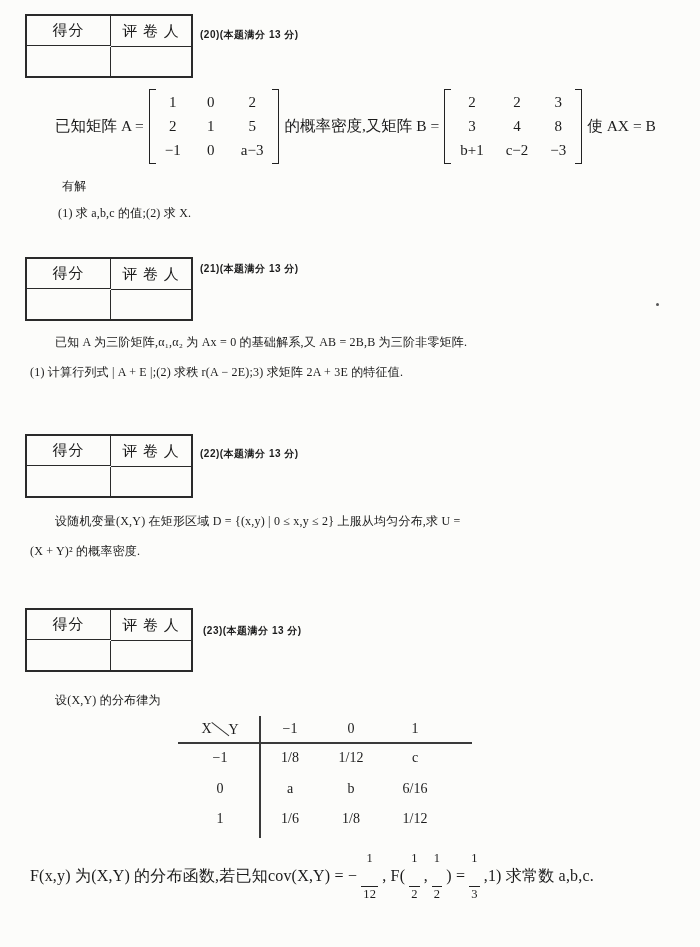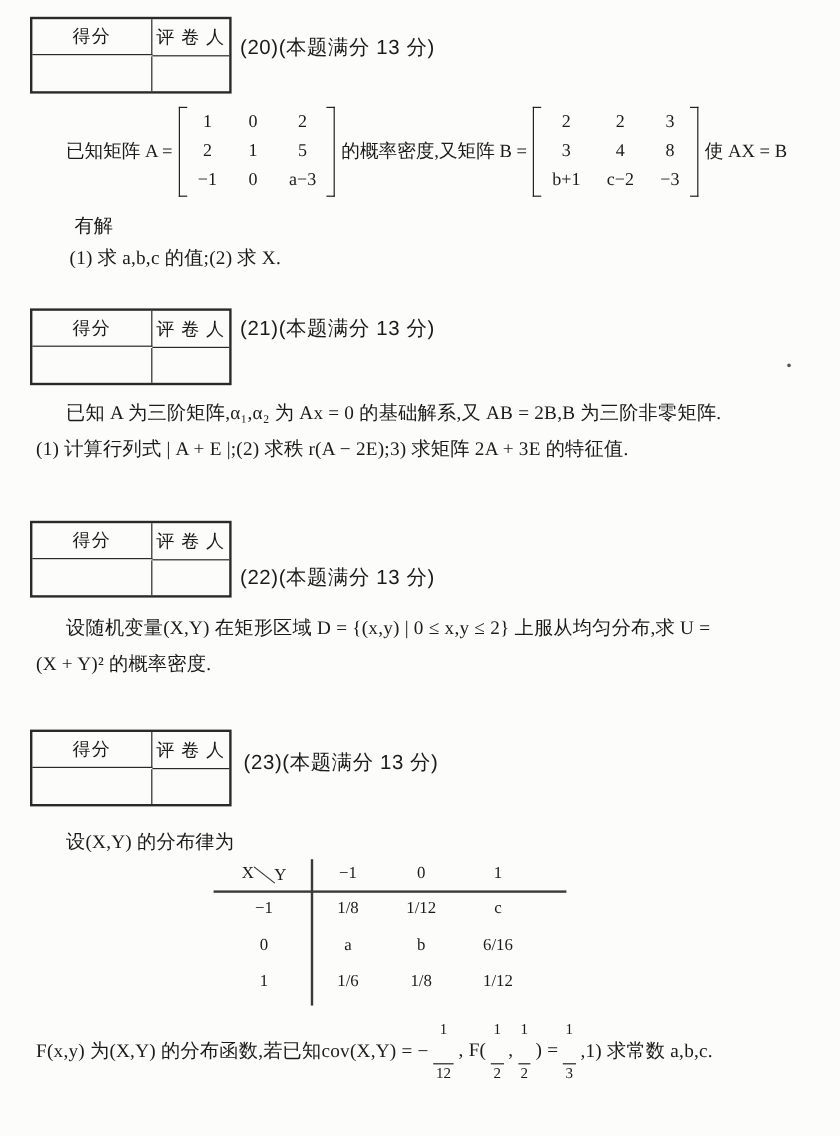--- a/index.html
+++ b/index.html
@@ -17,33 +17,33 @@
     position:absolute;left:25px;width:164px;
     border:2px solid #2a2a2a;background:transparent;
   }
   .sb-row{display:flex;}
   .sb-row.head .sb-cell{height:30px;border-bottom:1.5px solid #2a2a2a;}
   .sb-row.body .sb-cell{height:29px;}
   .sb-cell{
     display:flex;align-items:center;justify-content:center;
     font-size:15px;letter-spacing:1px;
   }
-  .sb-cell.c1{width:100px;border-right:1.5px solid #2a2a2a;box-sizing:border-box;}
+  .sb-cell.c1{width:84px;border-right:1.5px solid #2a2a2a;box-sizing:border-box;}
   .sb-cell.c2{flex:1;}
 
   
   .qlabel{
     position:absolute;
     font-family:"Liberation Sans","DejaVu Sans",sans-serif;
-    font-weight:400;font-size:17px;letter-spacing:0.5px;
+    font-weight:700;font-size:10px;letter-spacing:0.5px;
     white-space:nowrap;
   }
 
   
-  .t{position:absolute;font-size:16px;white-space:nowrap;letter-spacing:0.2px;}
+  .t{position:absolute;font-size:12px;white-space:nowrap;letter-spacing:0.2px;}
 
   
   .eqrow{
     position:absolute;left:55px;top:84px;height:84px;
     display:flex;align-items:center;font-size:15.5px;white-space:nowrap;
   }
   .matrix{display:inline-flex;align-items:stretch;margin:0 5px;}
   .bracket{width:6px;}
   .bracket.l{border-left:1.8px solid #222;border-top:1.8px solid #222;border-bottom:1.8px solid #222;}
   .bracket.r{border-right:1.8px solid #222;border-top:1.8px solid #222;border-bottom:1.8px solid #222;}
@@ -155,21 +155,21 @@
   <div class="scorebox" style="top:434px;">
     <div class="sb-row head">
       <div class="sb-cell c1">得分</div>
       <div class="sb-cell c2">评 卷 人</div>
     </div>
     <div class="sb-row body">
       <div class="sb-cell c1"></div>
       <div class="sb-cell c2"></div>
     </div>
   </div>
-  <div class="qlabel" style="left:200px;top:470px;">(22)(本题满分 13 分)</div>
+  <div class="qlabel" style="left:200px;top:447px;">(22)(本题满分 13 分)</div>
   <div class="t" style="left:55px;top:513px;">设随机变量(X,Y) 在矩形区域 D = {(x,y) | 0 ≤ x,y ≤ 2} 上服从均匀分布,求 U =</div>
   <div class="t" style="left:30px;top:543px;">(X + Y)² 的概率密度.</div>
 
   <div class="scorebox" style="top:608px;">
     <div class="sb-row head">
       <div class="sb-cell c1">得分</div>
       <div class="sb-cell c2">评 卷 人</div>
     </div>
     <div class="sb-row body">
       <div class="sb-cell c1"></div>

